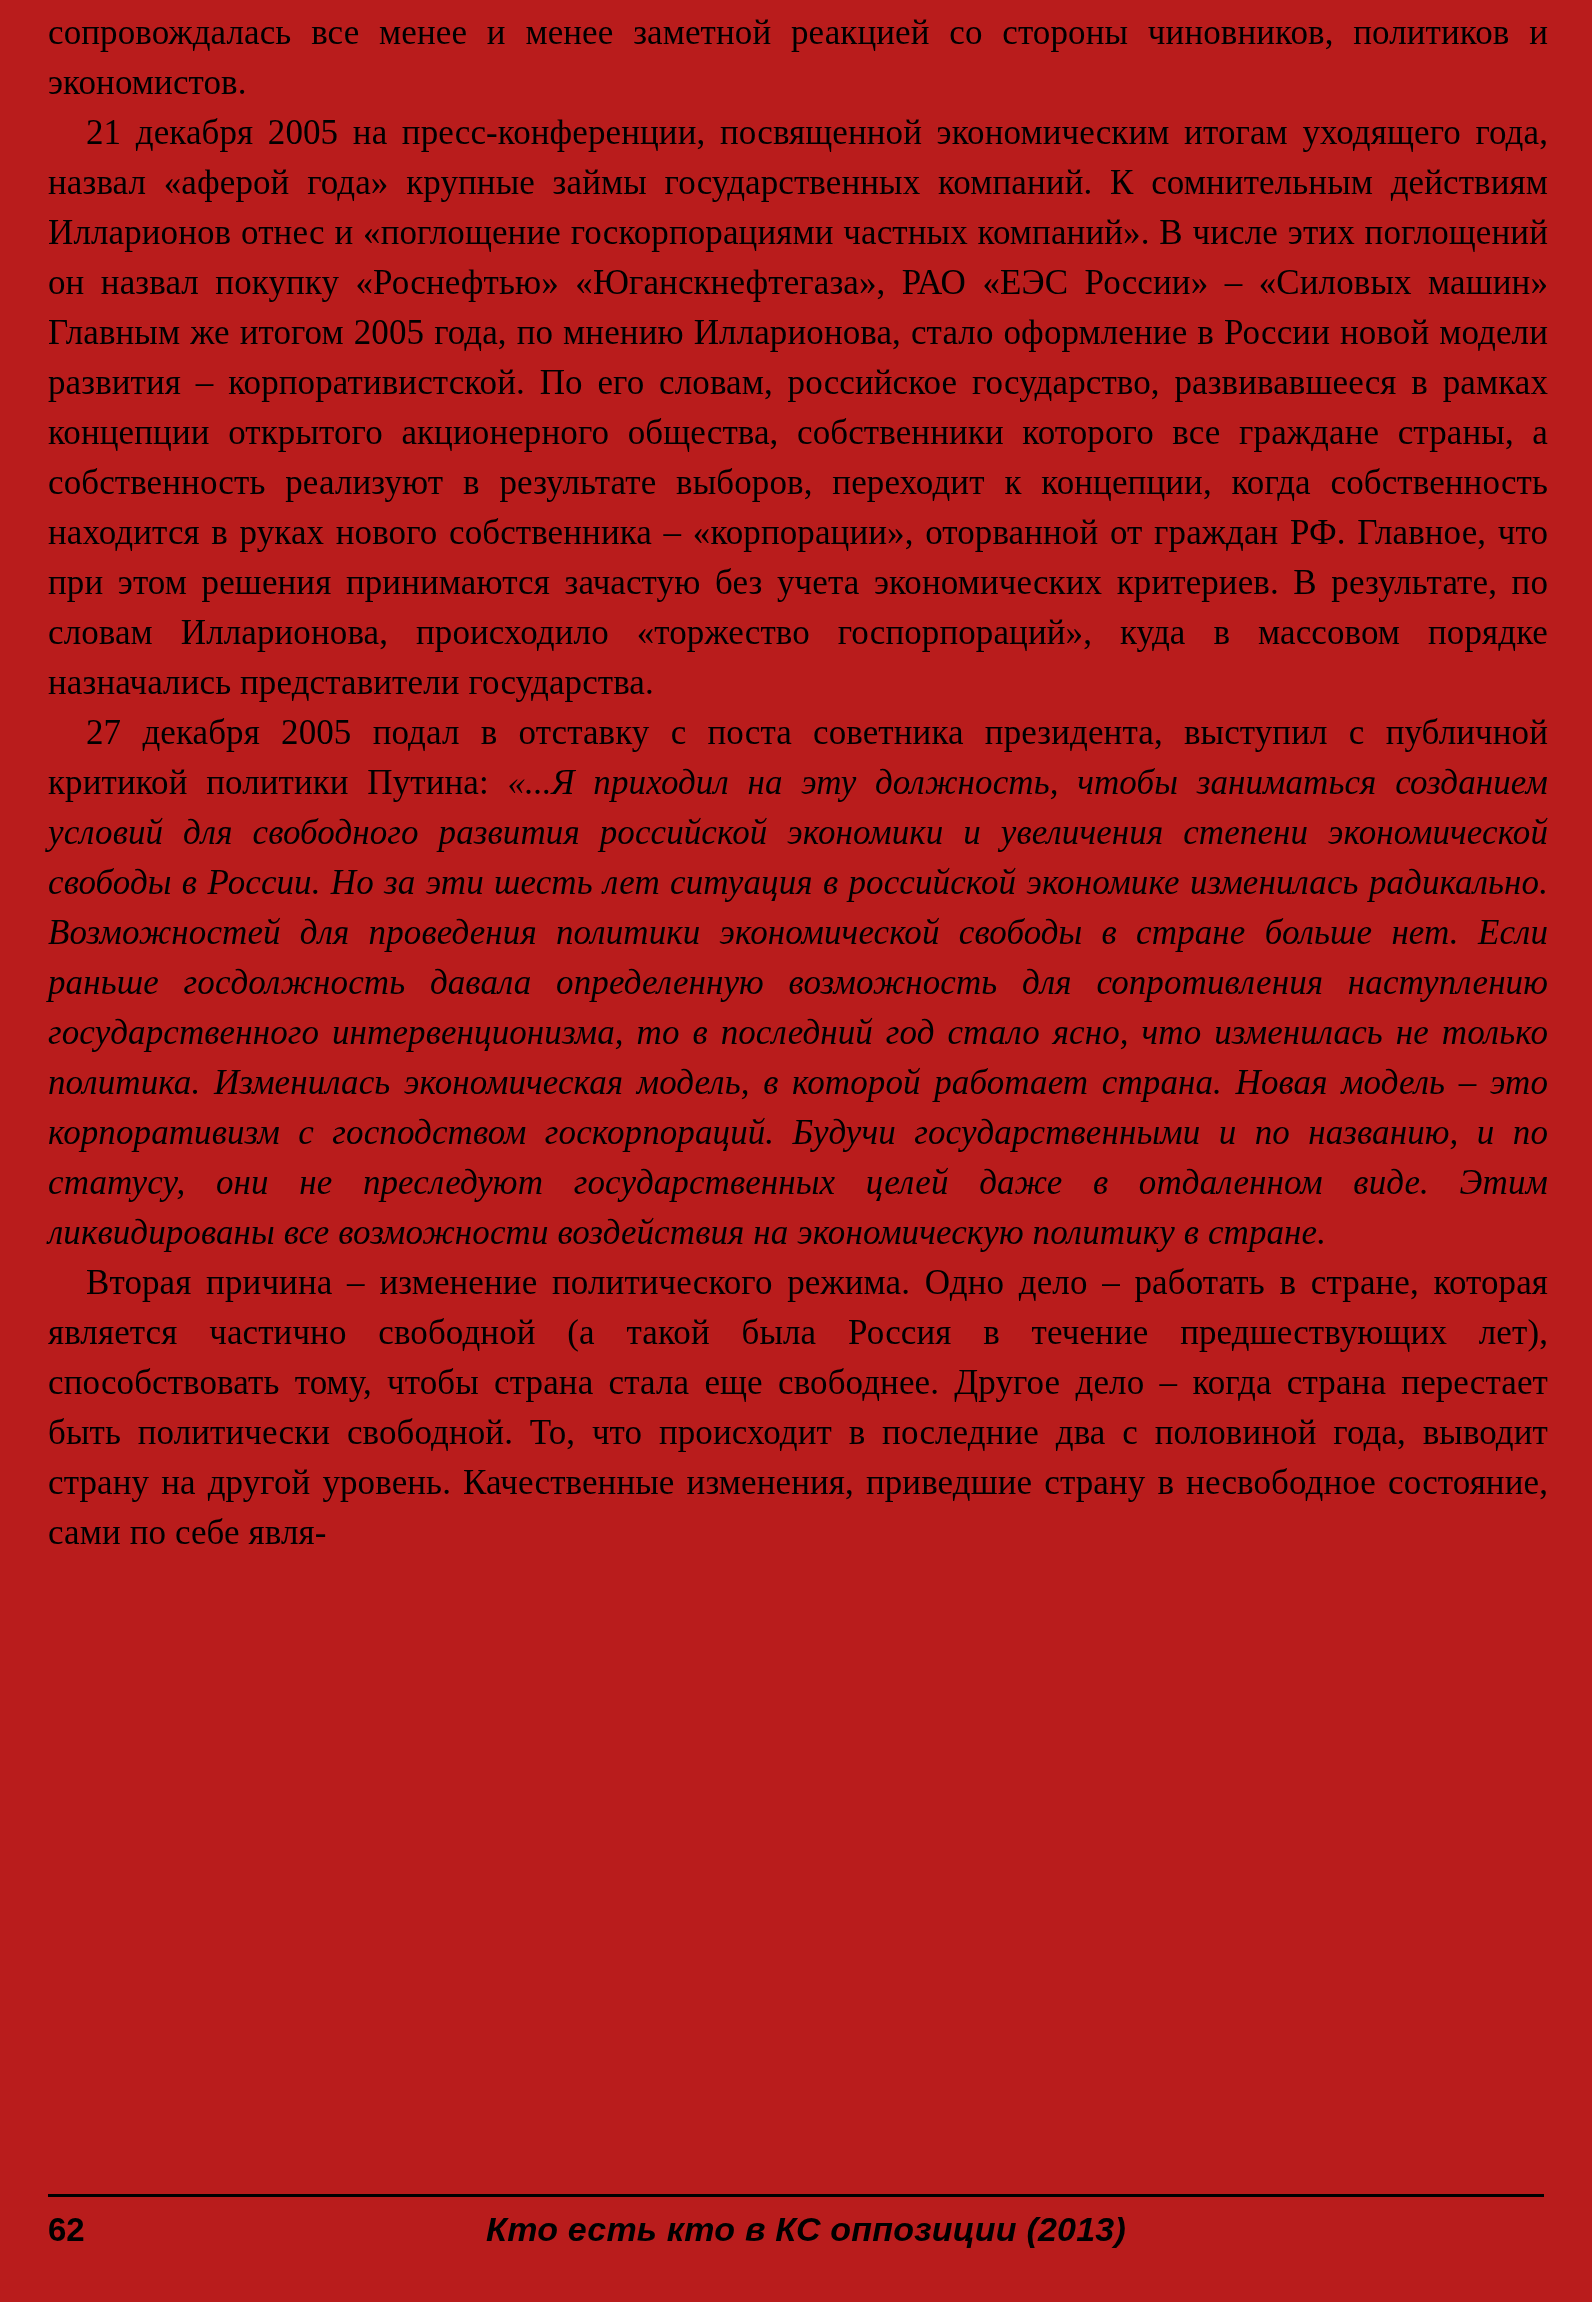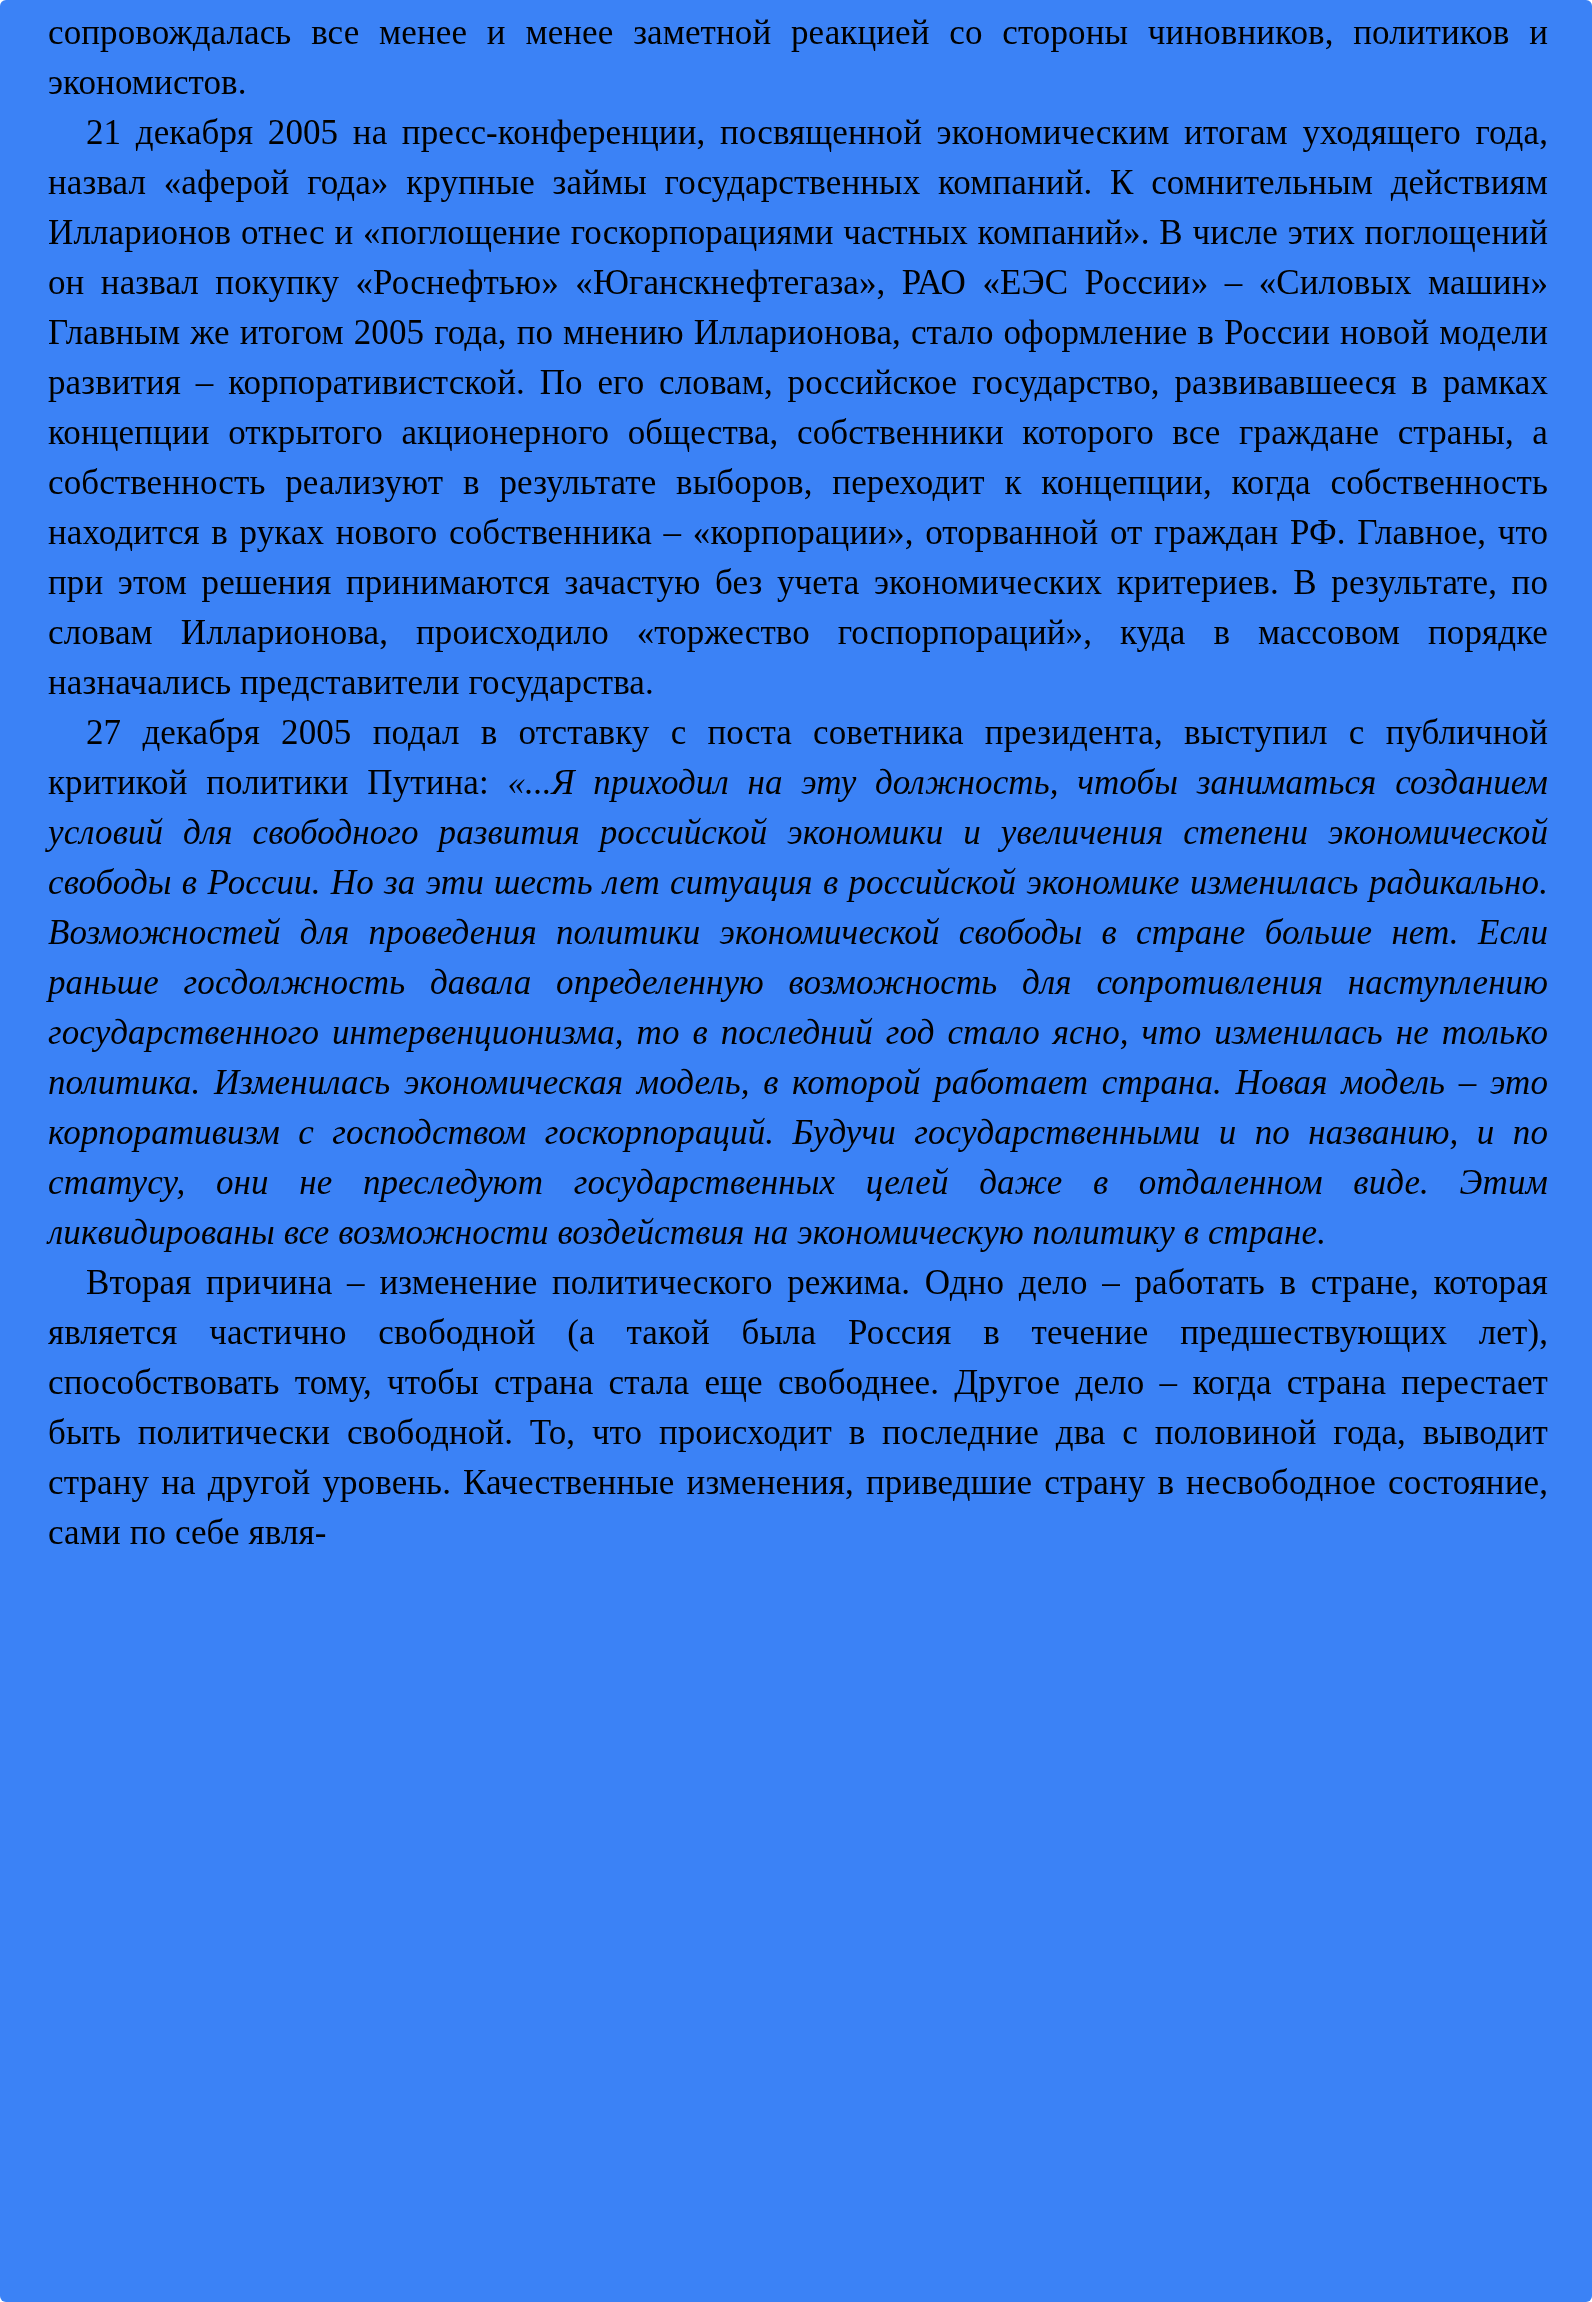--- a/index.html
+++ b/index.html
@@ -4,27 +4,26 @@
 <style>
   html, body {
     margin: 0;
     padding: 0;
     background: #ffffff;
   }
   .page {
     position: relative;
     width: 1592px;
     height: 2302px;
-    background: #3b82f6;
+    background: #b91c1c;
     box-sizing: border-box;
     padding: 0;
     overflow: hidden;
     font-family: "Liberation Serif", "DejaVu Serif", serif;
     color: #000000;
-    border-radius: 6px;
   }
   .content {
     position: absolute;
     left: 48px;
     top: 8px;
     width: 1500px;
   }
   p {
     margin: 0;
     font-size: 35px;
@@ -97,15 +96,22 @@
     <p class="indent">21 декабря 2005 на пресс-конференции, посвященной экономическим итогам уходящего года, назвал «аферой года» крупные займы государственных компаний. К сомнительным действиям Илларионов отнес и «поглощение госкорпорациями частных компаний». В числе этих поглощений он назвал покупку «Роснефтью» «Юганскнефтегаза», РАО «ЕЭС России» – «Силовых машин» Главным же итогом 2005 года, по мнению Илларионова, стало оформление в России новой модели развития – корпоративистской. По его словам, российское государство, развивавшееся в рамках концепции открытого акционерного общества, собственники которого все граждане страны, а собственность реализуют в результате выборов, переходит к концепции, когда собственность находится в руках нового собственника – «корпорации», оторванной от граждан РФ. Главное, что при этом решения принимаются зачастую без учета экономических критериев. В результате, по словам Илларионова, происходило «торжество госпорпораций», куда в массовом порядке назначались представители государства.</p>
 
     <p class="indent">
       <span>27 декабря 2005 подал в отставку с поста советника президента, выступил с публичной критикой политики Путина: </span><span class="mixed-italic">«...Я приходил на эту должность, чтобы заниматься созданием условий для свободного развития российской экономики и увеличения степени экономической свободы в России. Но за эти шесть лет ситуация в российской экономике изменилась радикально. Возможностей для проведения политики экономической свободы в стране больше нет. Если раньше госдолжность давала определенную возможность для сопротивления наступлению государственного интервенционизма, то в последний год стало ясно, что изменилась не только политика. Изменилась экономическая модель, в которой работает страна. Новая модель – это корпоративизм с господством госкорпораций. Будучи государственными и по названию, и по статусу, они не преследуют государственных целей даже в отдаленном виде. Этим ликвидированы все возможности воздействия на экономическую политику в стране.</span>
     </p>
 
     <p class="indent ital">Вторая причина – изменение политического режима. Одно дело – работать в стране, которая является частично свободной (а такой была Россия в течение предшествующих лет), способствовать тому, чтобы страна стала еще свободнее. Другое дело – когда страна перестает быть политически свободной. То, что происходит в последние два с половиной года, выводит страну на другой уровень. Качественные изменения, приведшие страну в несвободное состояние, сами по себе явля-</p>
 
   </div>
 
+  <div class="footer">
+    <div class="footer-rule"></div>
+    <div class="footer-row">
+      <div class="page-number">62</div>
+      <div class="footer-title">Кто есть кто в КС оппозиции (2013)</div>
+    </div>
+  </div>
 
 </div>
 
 
 </body></html>

